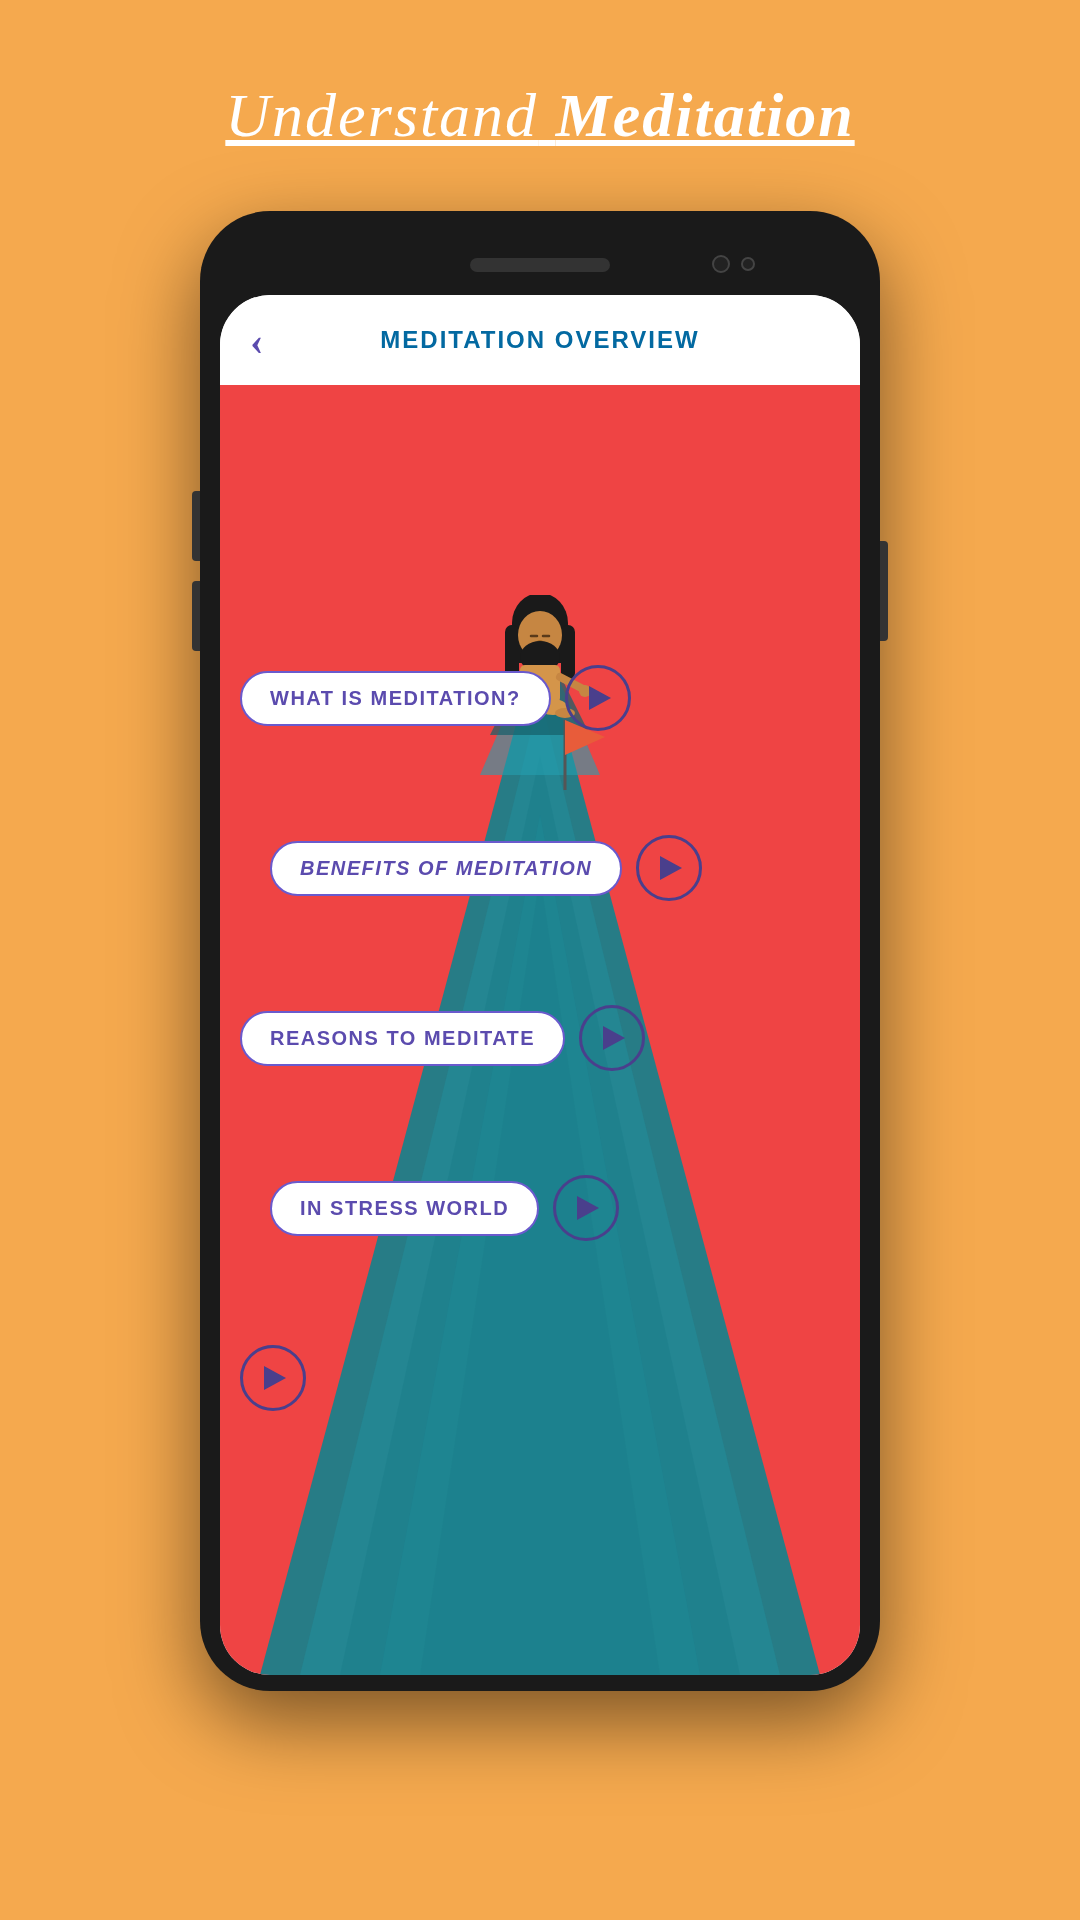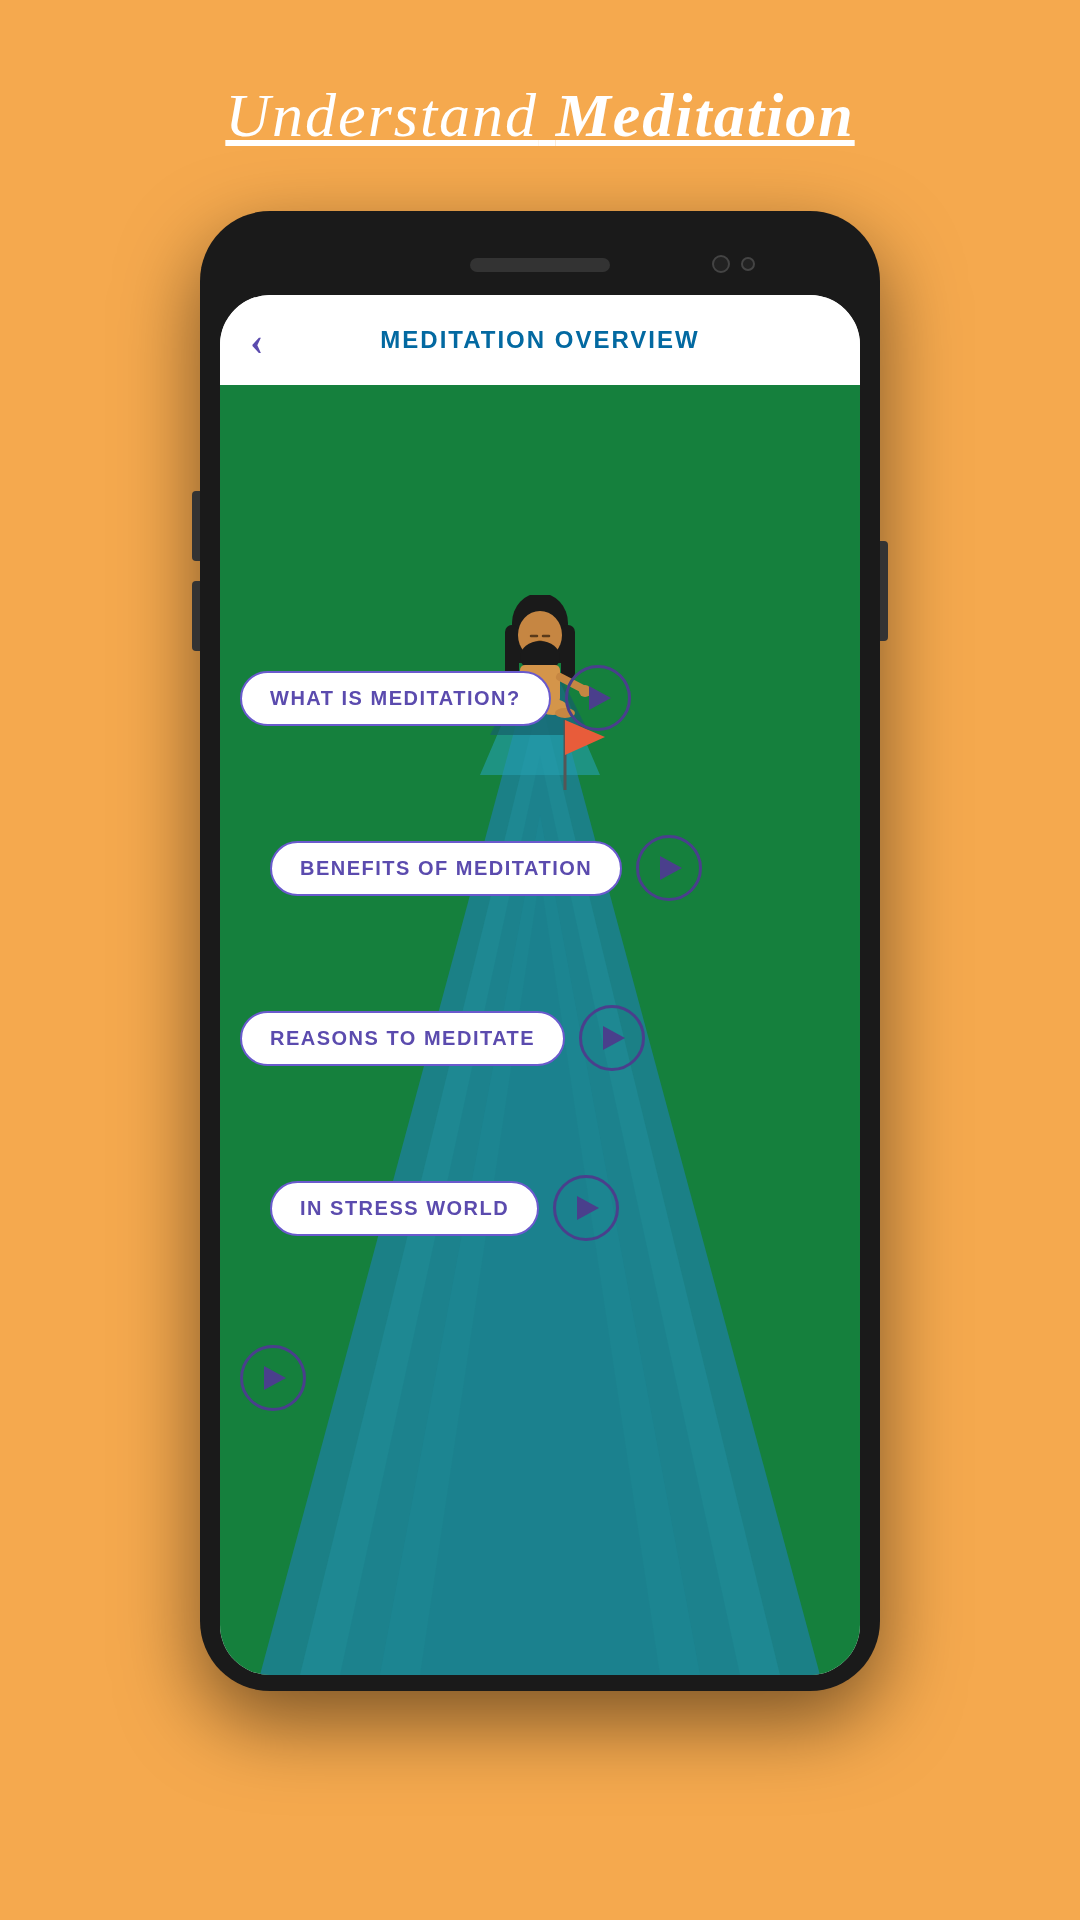--- a/index.html
+++ b/index.html
@@ -125,21 +125,21 @@
       font-weight: 700;
       color: #0369a1;
       letter-spacing: 2px;
       font-family: Arial, sans-serif;
     }
 
     
     .app-content {
       width: 100%;
       height: calc(1380px - 90px);
-      background: #15803d;
+      background: #ef4444;
       position: relative;
       overflow: hidden;
     }
 
     
     .mountain-container {
       position: absolute;
       bottom: 0;
       left: 50%;
       transform: translateX(-50%);
@@ -221,20 +221,21 @@
     .item-1 {
       top: 280px;
       left: 20px;
     }
 
     
     .item-2 {
       top: 450px;
       left: 50px;
       flex-direction: row-reverse;
+      font-style: italic;
     }
 
     
     .item-3 {
       top: 620px;
       left: 20px;
       text-align: center;
     }
 
     

